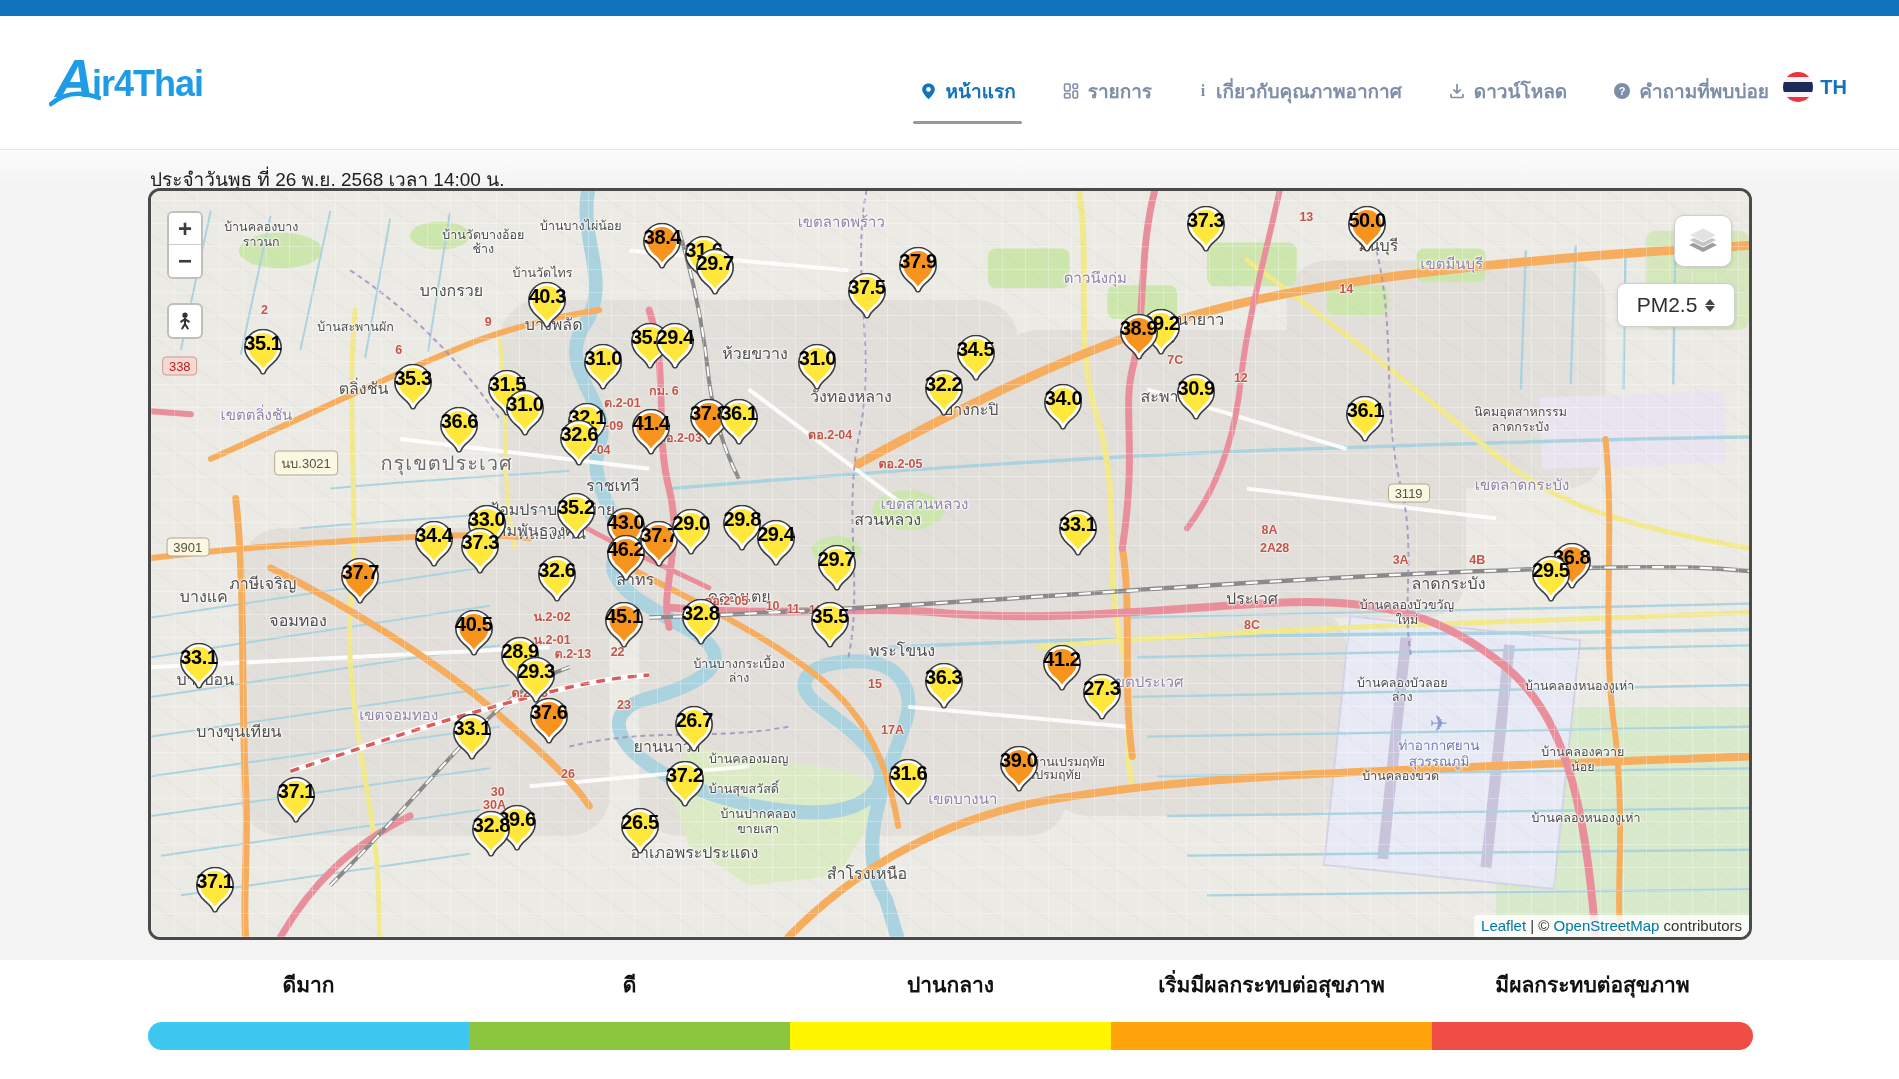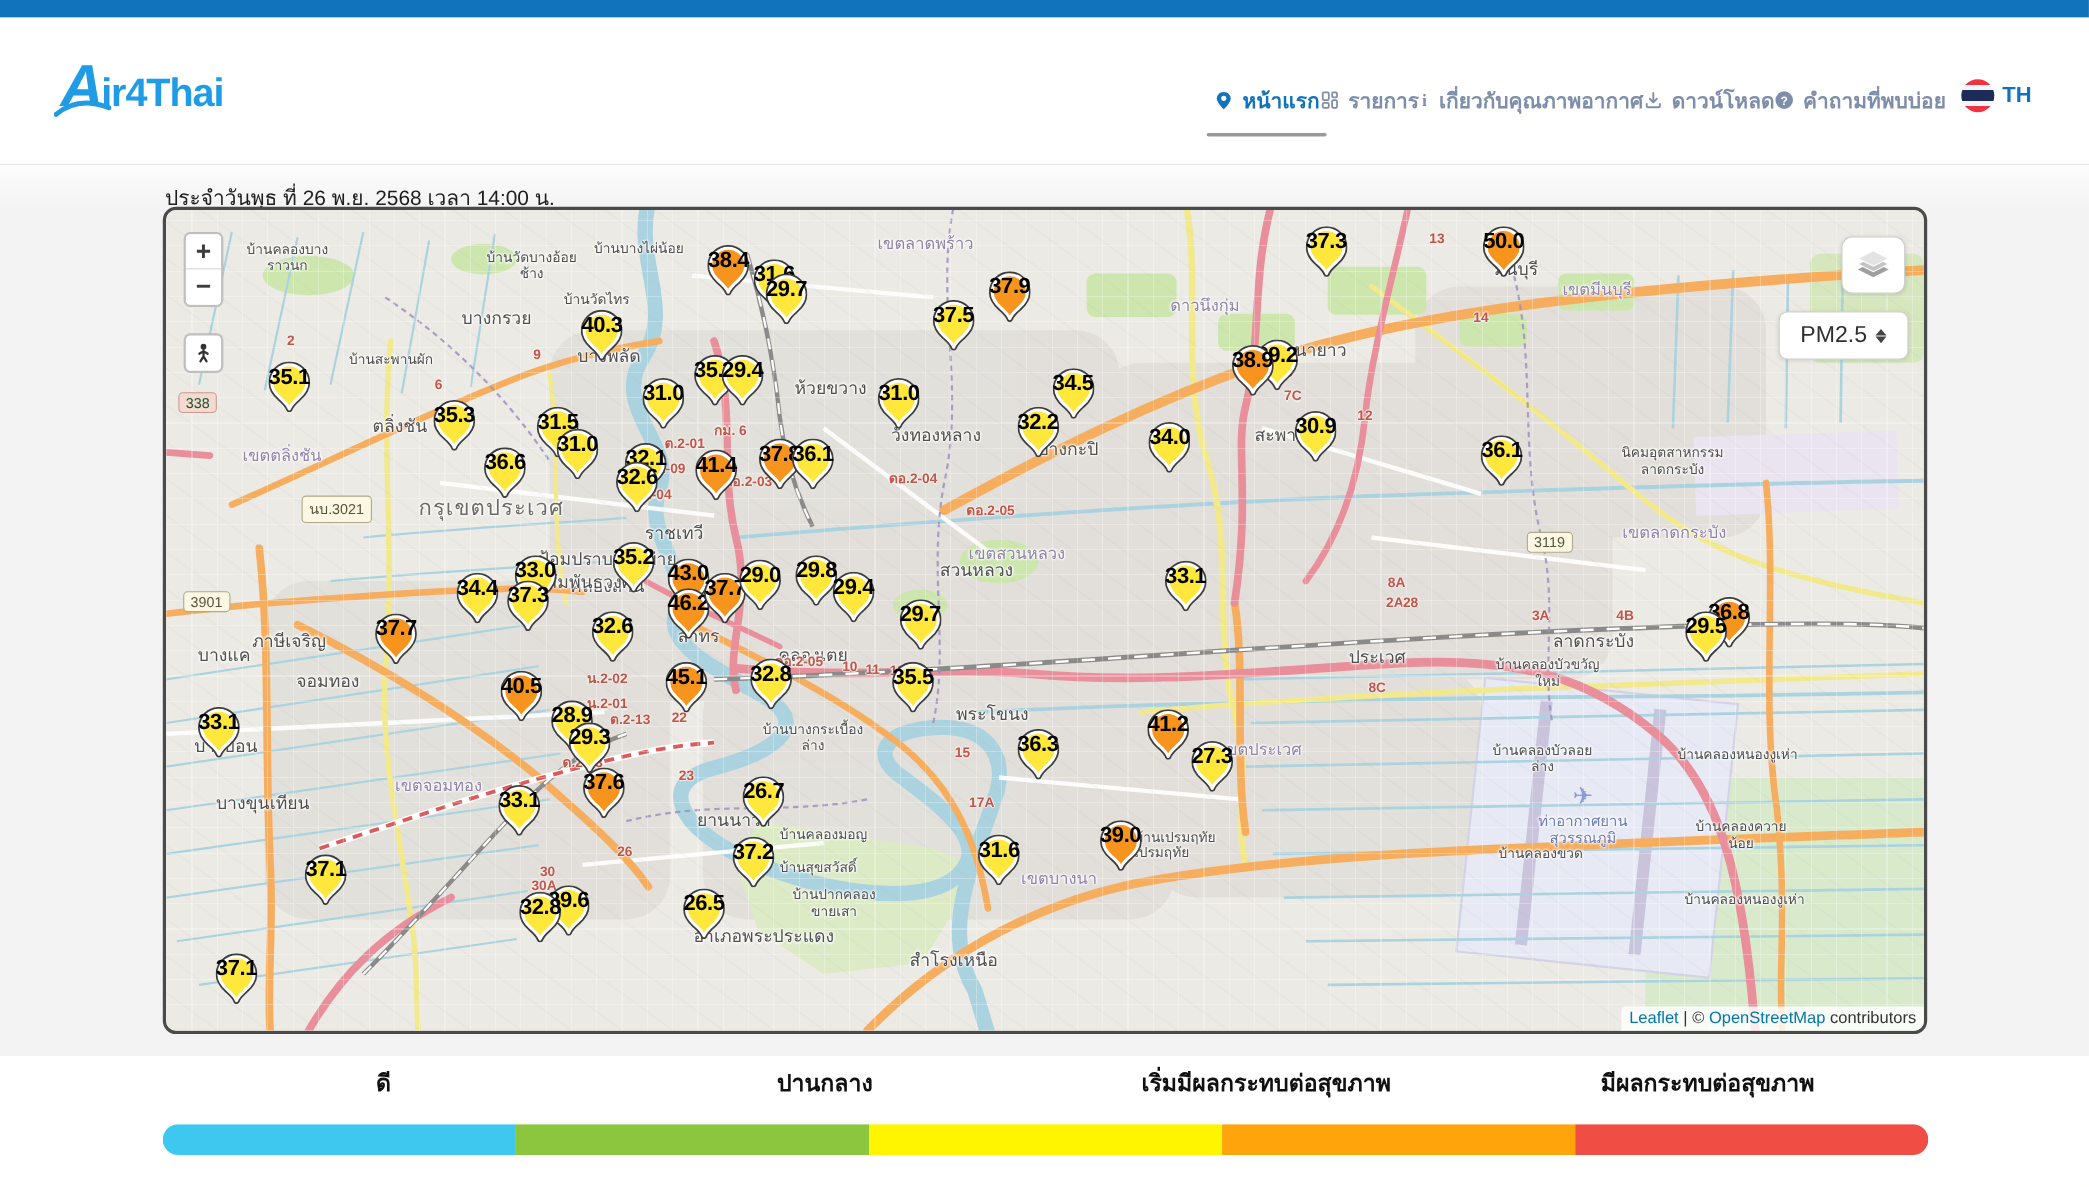--- a/index.html
+++ b/index.html
@@ -7,21 +7,21 @@
     font-family:"Liberation Sans","DejaVu Sans",sans-serif; }
 
   
   .topbar { position:absolute; left:0; top:0; width:100%; height:16px; background:#1173BC; }
   .header { position:absolute; left:0; top:16px; width:100%; height:134px; background:#fff;
     border-bottom:1px solid #e6e6e6; }
   .logo { position:absolute; left:55px; top:38px; display:flex; align-items:flex-end; cursor:pointer; }
   .logo-a { font-size:54px; font-weight:900; color:#1F9CE5; line-height:0.9; font-style:italic; position:relative; }
   .logo-swoosh { position:absolute; left:-6px; bottom:-4px; }
   .logo-rest { font-size:36px; font-weight:700; color:#1F9CE5; letter-spacing:-1px; line-height:1.05; margin-left:-2px; }
-  .nav { position:absolute; right:130px; top:16px; height:118px; display:flex; align-items:center; }
+  .nav { position:absolute; right:130px; top:16px; height:118px; display:flex; align-items:center; gap:46px; }
   .nav-item { position:relative; display:flex; align-items:center; gap:8px; height:100%;
     color:#7E8EA8; font-size:19px; font-weight:600; cursor:pointer; }
   .nav-item .nic { display:flex; align-items:center; }
   .nav-item.active { color:#1273BC; }
   .nav-item.active::after { content:""; position:absolute; left:-6px; right:-6px; bottom:26px;
     height:3px; background:#97999C; border-radius:2px; }
   .lang { position:absolute; right:52px; top:56px; display:flex; align-items:center; gap:7px; cursor:pointer; }
   .flag { width:30px; height:30px; border-radius:50%;
     background:linear-gradient(180deg,#EF3340 0 18%,#F4F5F8 18% 34%,#1C2B57 34% 66%,#F4F5F8 66% 82%,#EF3340 82% 100%); }
   .lang-label { font-size:20px; font-weight:800; color:#1273BC; }
@@ -46,21 +46,21 @@
     text-shadow:-1px 0 2px #fff,1px 0 2px #fff,0 -1px 2px #fff,0 1px 2px #fff; }
   .map-label.city { font-size:20px; color:#6B6B6B; letter-spacing:1px; }
   .map-label.district { font-size:16px; color:#4f4f4f; }
   .map-label.zone { font-size:15px; color:#8F83A8; }
   .map-label.village { font-size:12.5px; color:#4E4E4E; }
   .map-label.airport { font-size:13.5px; color:#6A79B8; }
   .map-label.plane { font-size:22px; color:#8A9BD6; text-shadow:none; }
 
   .badge { position:absolute; transform:translate(-50%,-50%); font-size:13px; color:#55543f;
     background:#FBF7E3; border:1.5px solid #AFA88C; border-radius:4px; padding:1px 6px; white-space:nowrap; }
-  .badge.pink { background:#F6DAD1; border-color:#C99B90; color:#14532d;text-align:right; }
+  .badge.pink { background:#F6DAD1; border-color:#C99B90; color:#b91c1c;text-align:right; }
   .route-label { position:absolute; transform:translate(-50%,-50%); font-size:12.5px; font-weight:600;
     color:#C2554B; white-space:nowrap; pointer-events:none;
     text-shadow:-1px 0 1px #f4f2ec,1px 0 1px #f4f2ec,0 1px 1px #f4f2ec,0 -1px 1px #f4f2ec; }
 
   .marker { position:absolute; width:38px; height:46px; transform:translate(-50%,-55%); cursor:pointer; }
   .marker .mv { position:absolute; top:3px; left:50%; transform:translateX(-50%);
     font-size:20px; font-weight:800; color:#000; white-space:nowrap; letter-spacing:-0.4px; }
 
   
   .zoom-ctl { position:absolute; left:16px; top:20px; width:36px; background:#fff;
@@ -695,20 +695,21 @@
     <span>PM2.5</span>
     <span class="sel-arrows">
         <i class="up"></i>
         <i class="dn"></i>
       </span>
   </div>
   <div class="attribution"><a>Leaflet</a><span> | © </span><a>OpenStreetMap</a><span> contributors</span></div>
 </div>
 
 <div class="legend-labels">
+    <div>ดีมาก</div>
     <div>ดี</div>
     <div>ปานกลาง</div>
     <div>เริ่มมีผลกระทบต่อสุขภาพ</div>
     <div>มีผลกระทบต่อสุขภาพ</div>
   </div>
 <div class="legend-bar">
     <div style="background: rgb(62, 200, 240);"></div>
     <div style="background: rgb(140, 198, 63);"></div>
     <div style="background: rgb(255, 245, 0);"></div>
     <div style="background: rgb(255, 164, 11);"></div>

